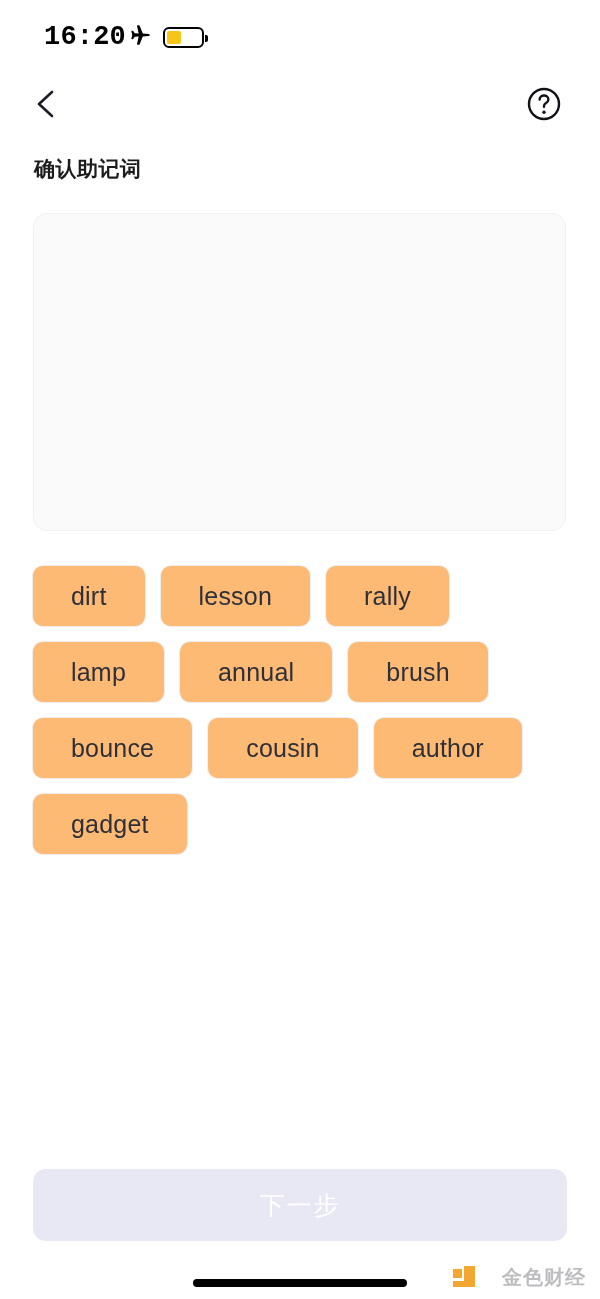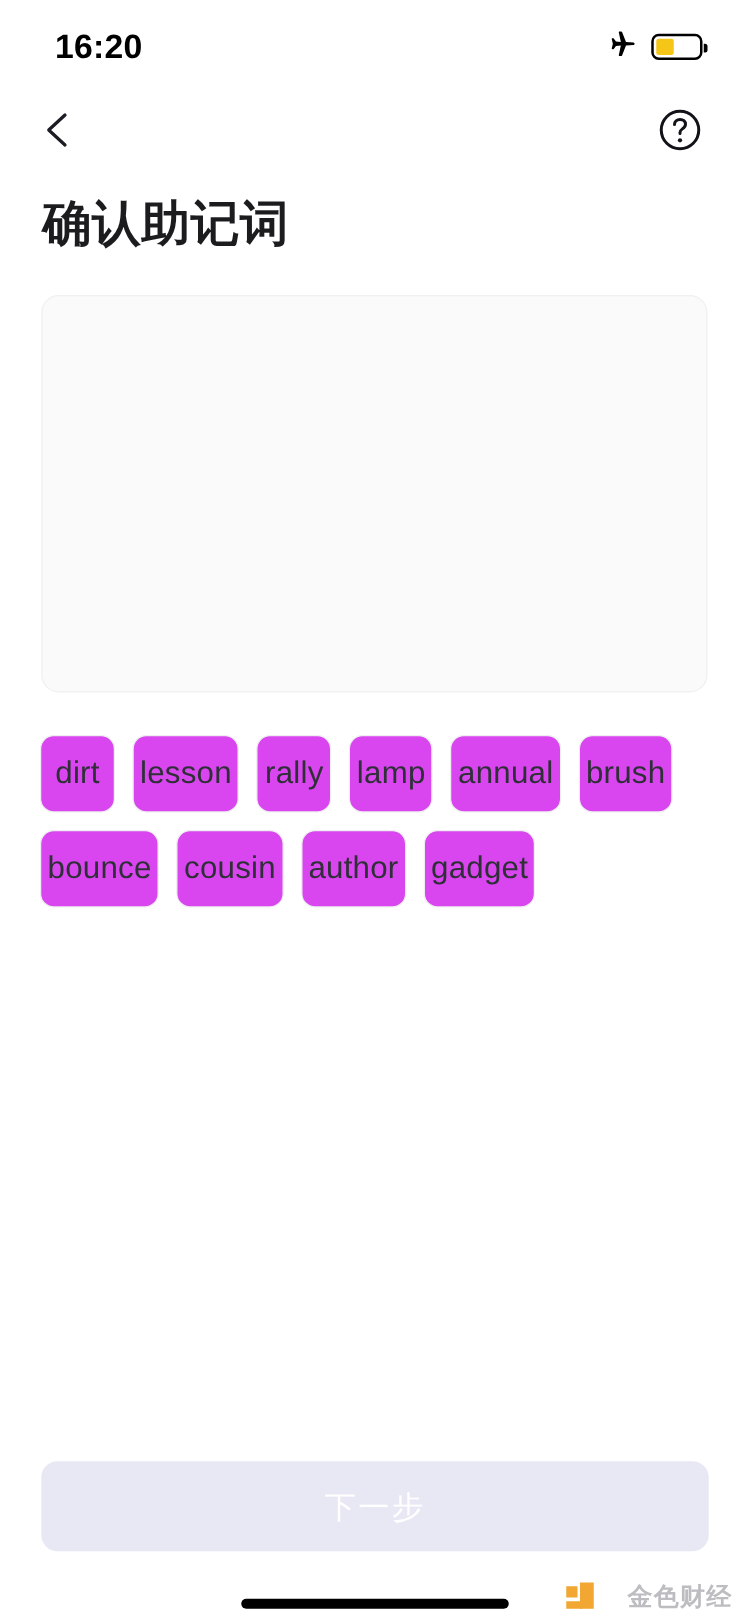--- a/index.html
+++ b/index.html
@@ -14,23 +14,23 @@
     overflow: hidden;
     position: relative;
     -webkit-font-smoothing: antialiased;
   }
 
   
   .status-bar {
     height: 74px;
     display: flex;
     align-items: center;
-    justify-content: space-between;
     padding: 0 38px 0 44px;
     box-sizing: border-box;
+    font-family: Liberation Mono, monospace;
   }
   .status-time {
     font-size: 27px;
     font-weight: bold;
     color: #000000;
     letter-spacing: 0.2px;
   }
   .status-right {
     display: flex;
     align-items: center;
@@ -91,21 +91,21 @@
     align-items: center;
     justify-content: center;
     cursor: pointer;
   }
 
   
   .heading-wrap {
     padding: 18px 34px 0 34px;
   }
   .page-title {
-    font-size: 39px;
+    font-size: 21px;
     font-weight: bold;
     color: #1c1c1e;
     line-height: 1.25;
     margin: 0;
     letter-spacing: 0.5px;
   }
   .page-subtitle {
     font-size: 22px;
     color: #9a9aa4;
     line-height: 1.45;
@@ -131,22 +131,22 @@
   
   .word-pool {
     margin: 34px 30px 0 32px;
     display: flex;
     flex-wrap: wrap;
     gap: 14px 14px;
   }
   .word-chip {
     min-width: 60px;
     height: 62px;
-    padding: 0 5px;
-    background: #d946ef;
+    padding: 0 38px;
+    background: #fdba74;
     border: 1px solid #eeeef0;
     border-radius: 11px;
     display: flex;
     align-items: center;
     justify-content: center;
     font-size: 25px;
     color: #2f2f38;
     box-sizing: border-box;
     cursor: pointer;
     letter-spacing: 0.2px;

